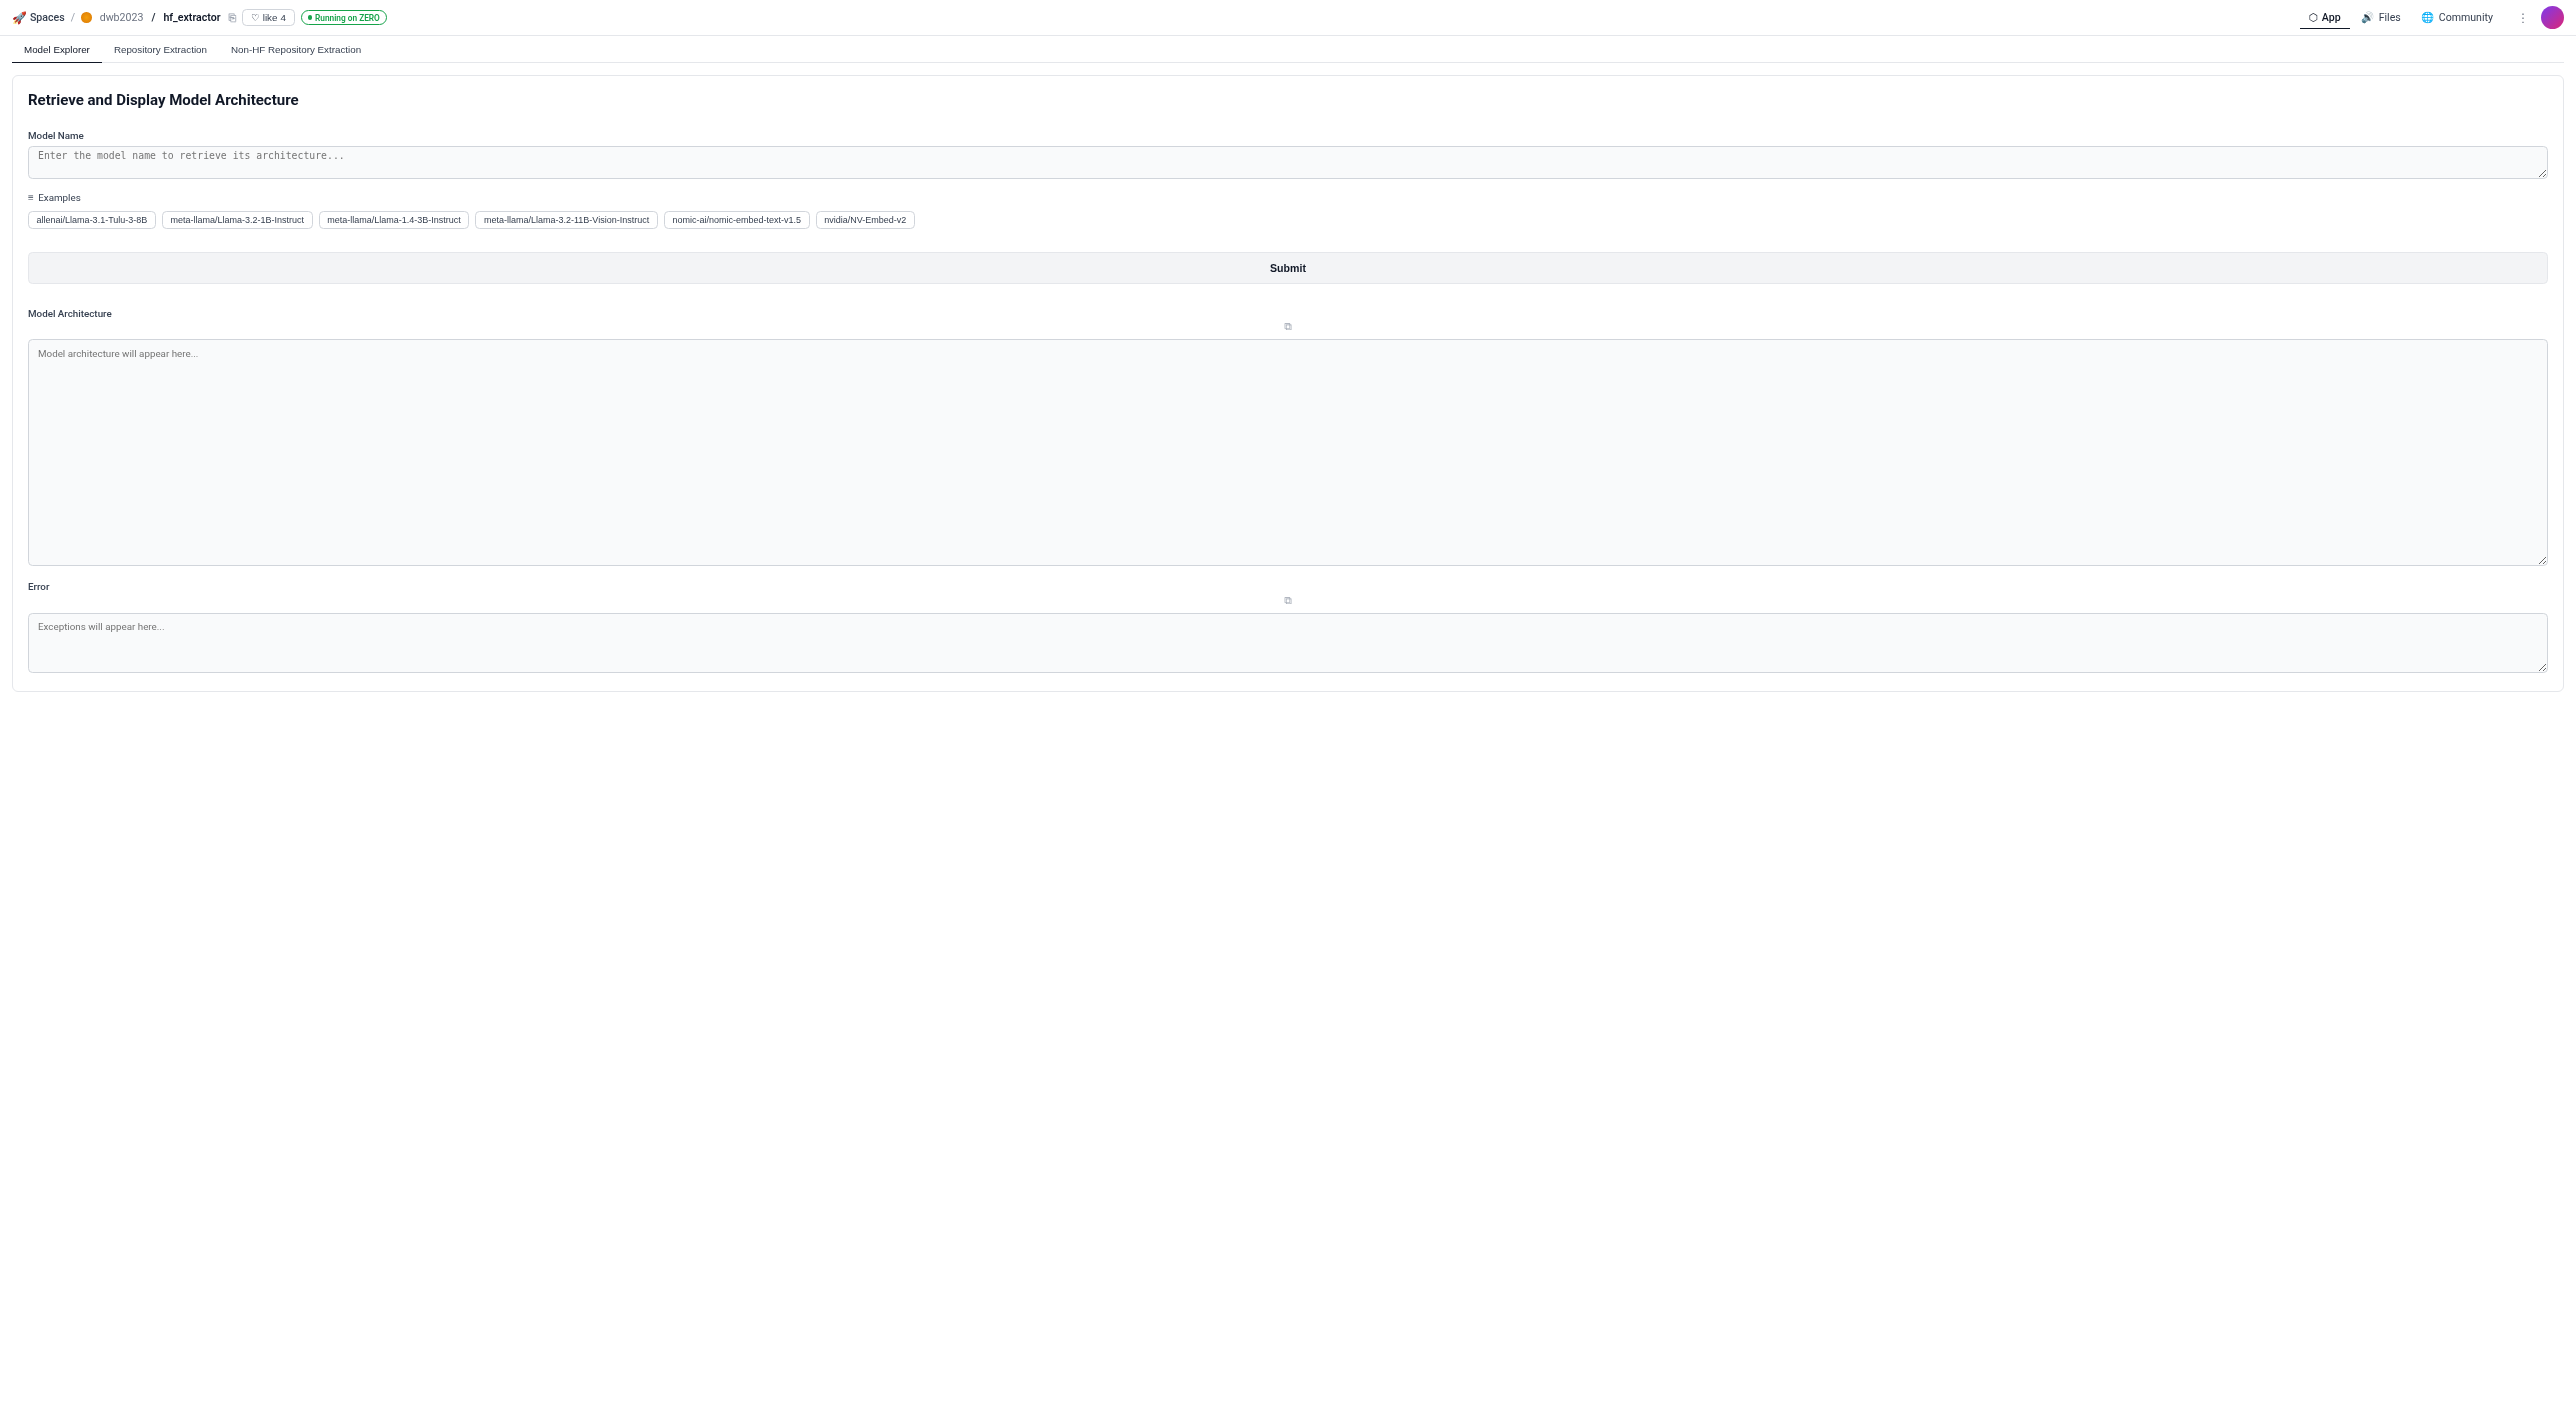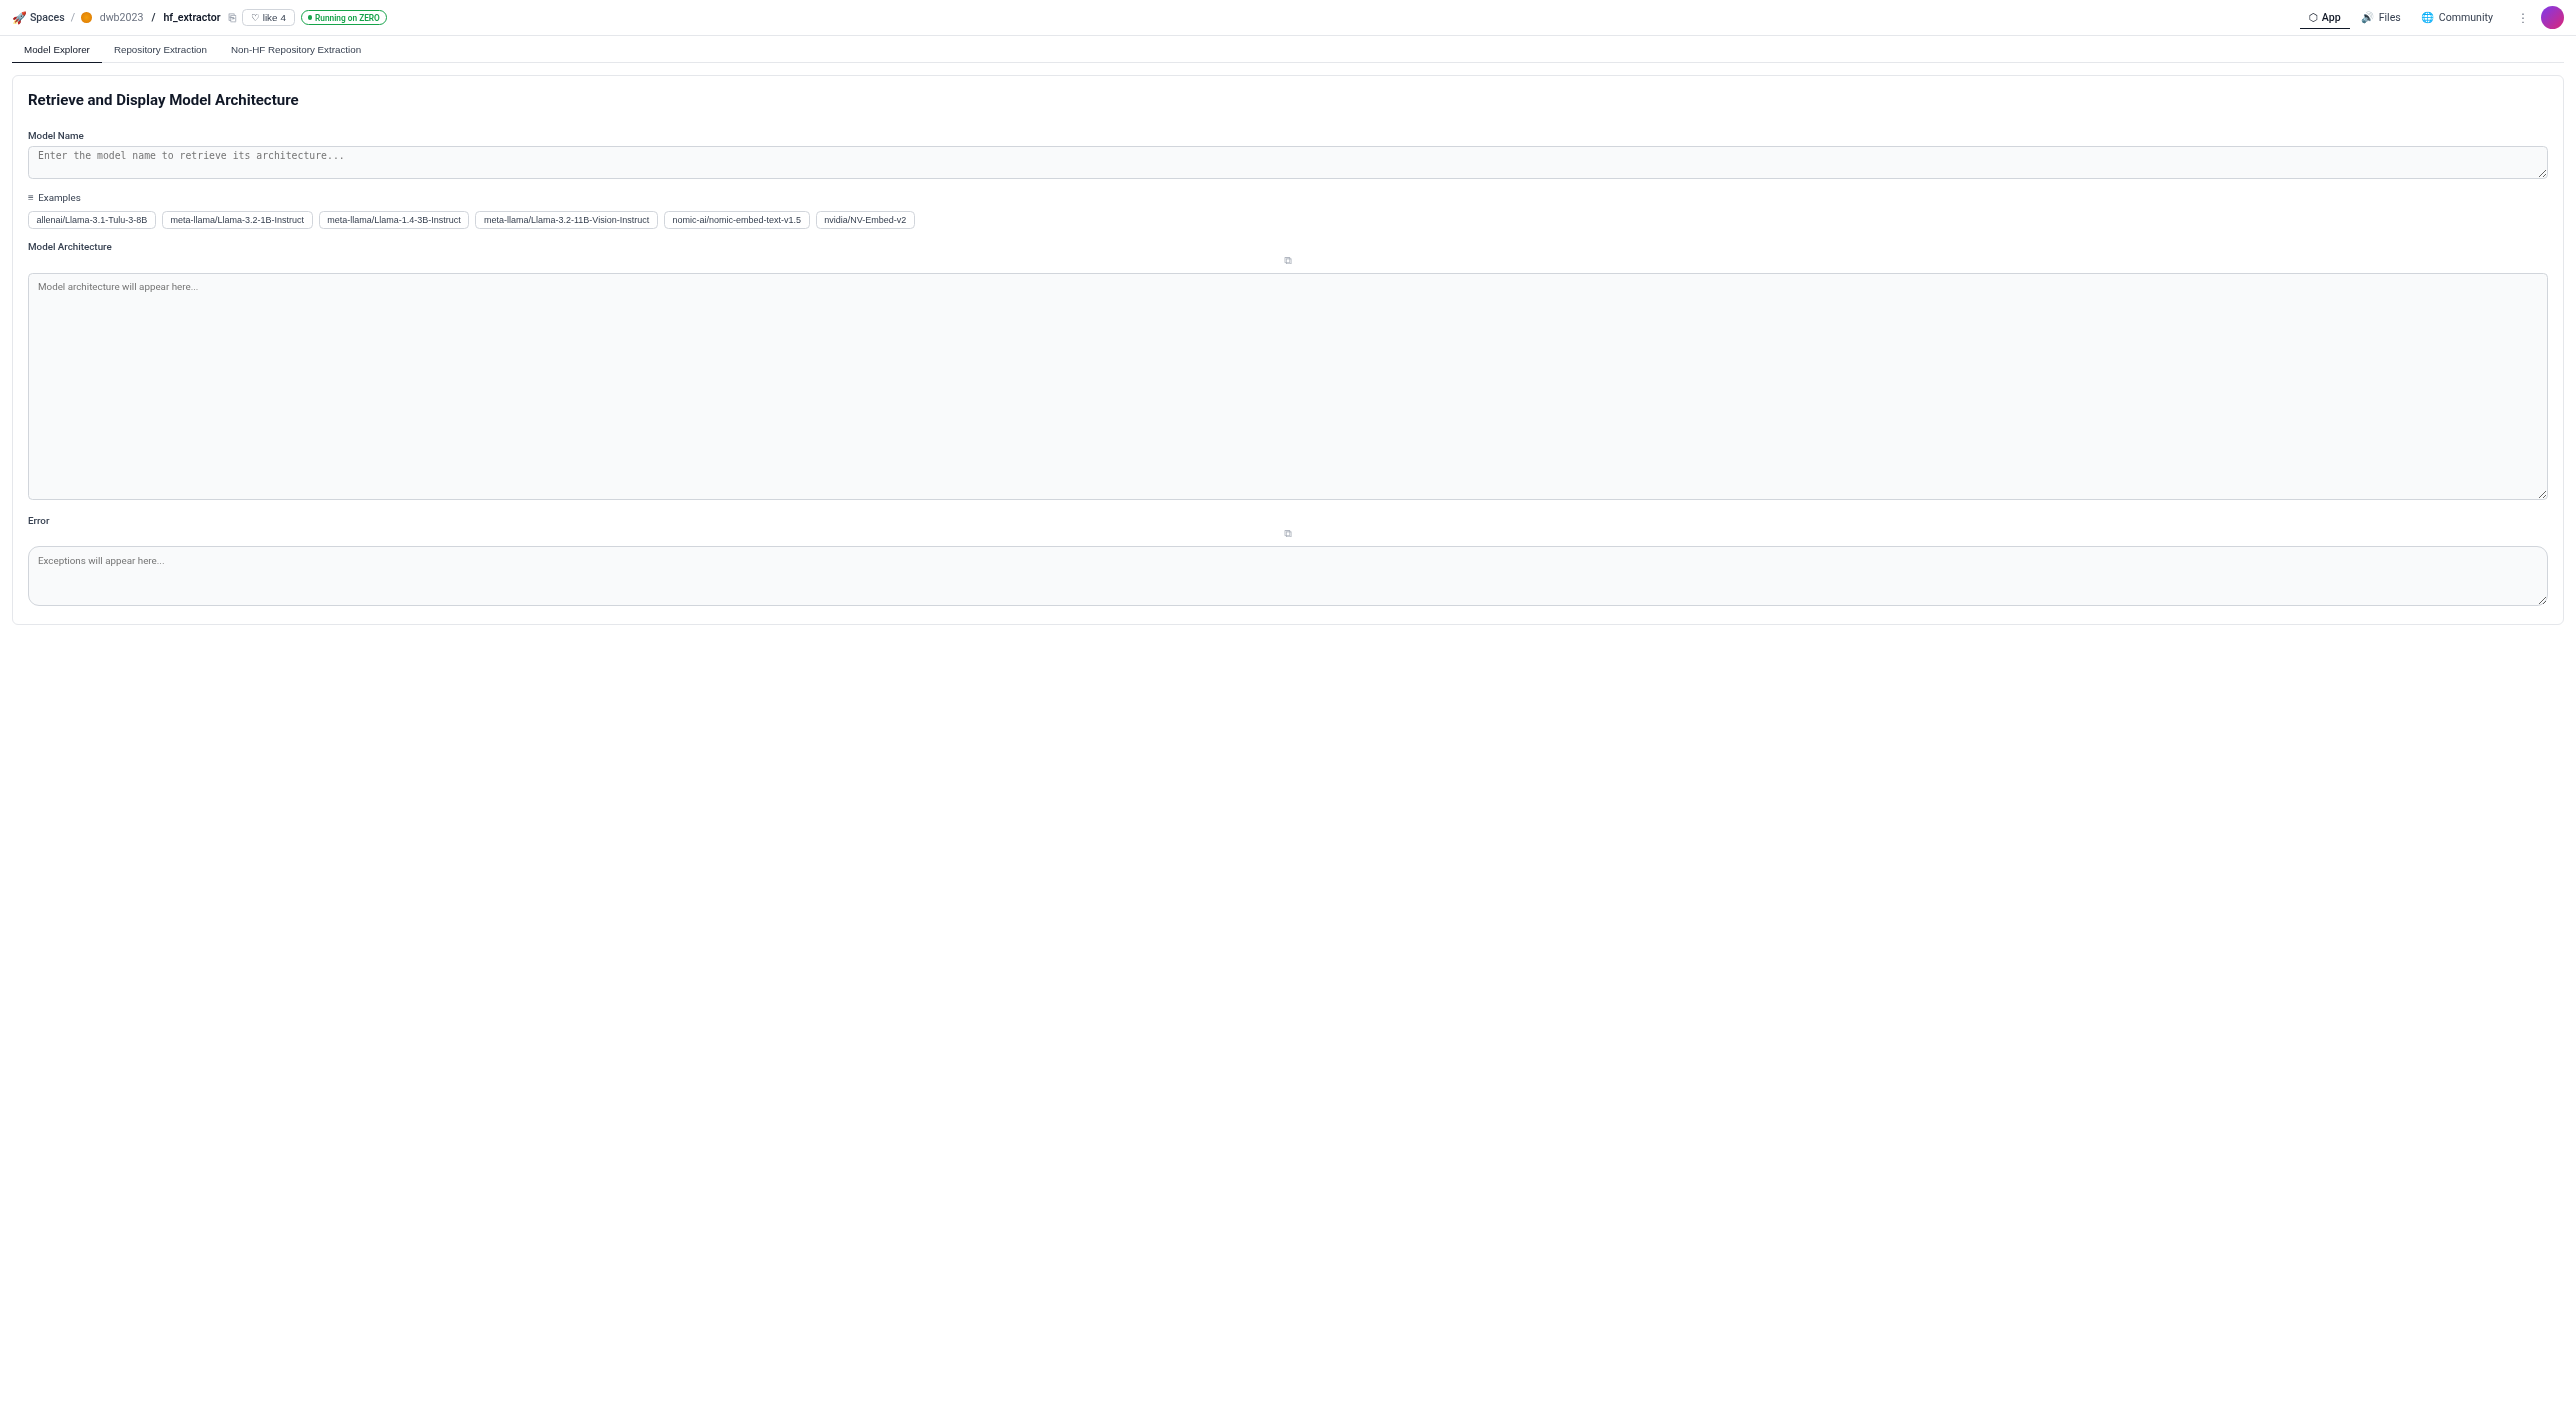--- a/index.html
+++ b/index.html
@@ -327,38 +327,39 @@
         <button class="example-chip">allenai/Llama-3.1-Tulu-3-8B</button>
         <button class="example-chip">meta-llama/Llama-3.2-1B-Instruct</button>
         <button class="example-chip">meta-llama/Llama-1.4-3B-Instruct</button>
         <button class="example-chip">meta-llama/Llama-3.2-11B-Vision-Instruct</button>
         <button class="example-chip">nomic-ai/nomic-embed-text-v1.5</button>
         <button class="example-chip">nvidia/NV-Embed-v2</button>
       </div>
     </div>
 
     
+    <button class="submit-btn">Submit</button>
 
     
     <div class="output-section">
       <div class="output-header">
         <span class="output-label">Model Architecture</span>
         <button class="copy-btn">
           <span>⧉</span>
         </button>
       </div>
       <textarea class="textarea-output" rows="18" placeholder="Model architecture will appear here..." style=""></textarea>
     </div>
 
     
     <div class="output-section">
       <div class="output-header">
         <span class="output-label">Error</span>
         <button class="copy-btn">
           <span>⧉</span>
         </button>
       </div>
-      <textarea class="textarea-output" style="min-height: 60px; border-radius: 11px;" rows="3" placeholder="Exceptions will appear here..."></textarea>
+      <textarea class="textarea-output" style="min-height: 60px;" rows="3" placeholder="Exceptions will appear here..."></textarea>
     </div>
 
   </div>
 </div>
 
 
 </body></html>

